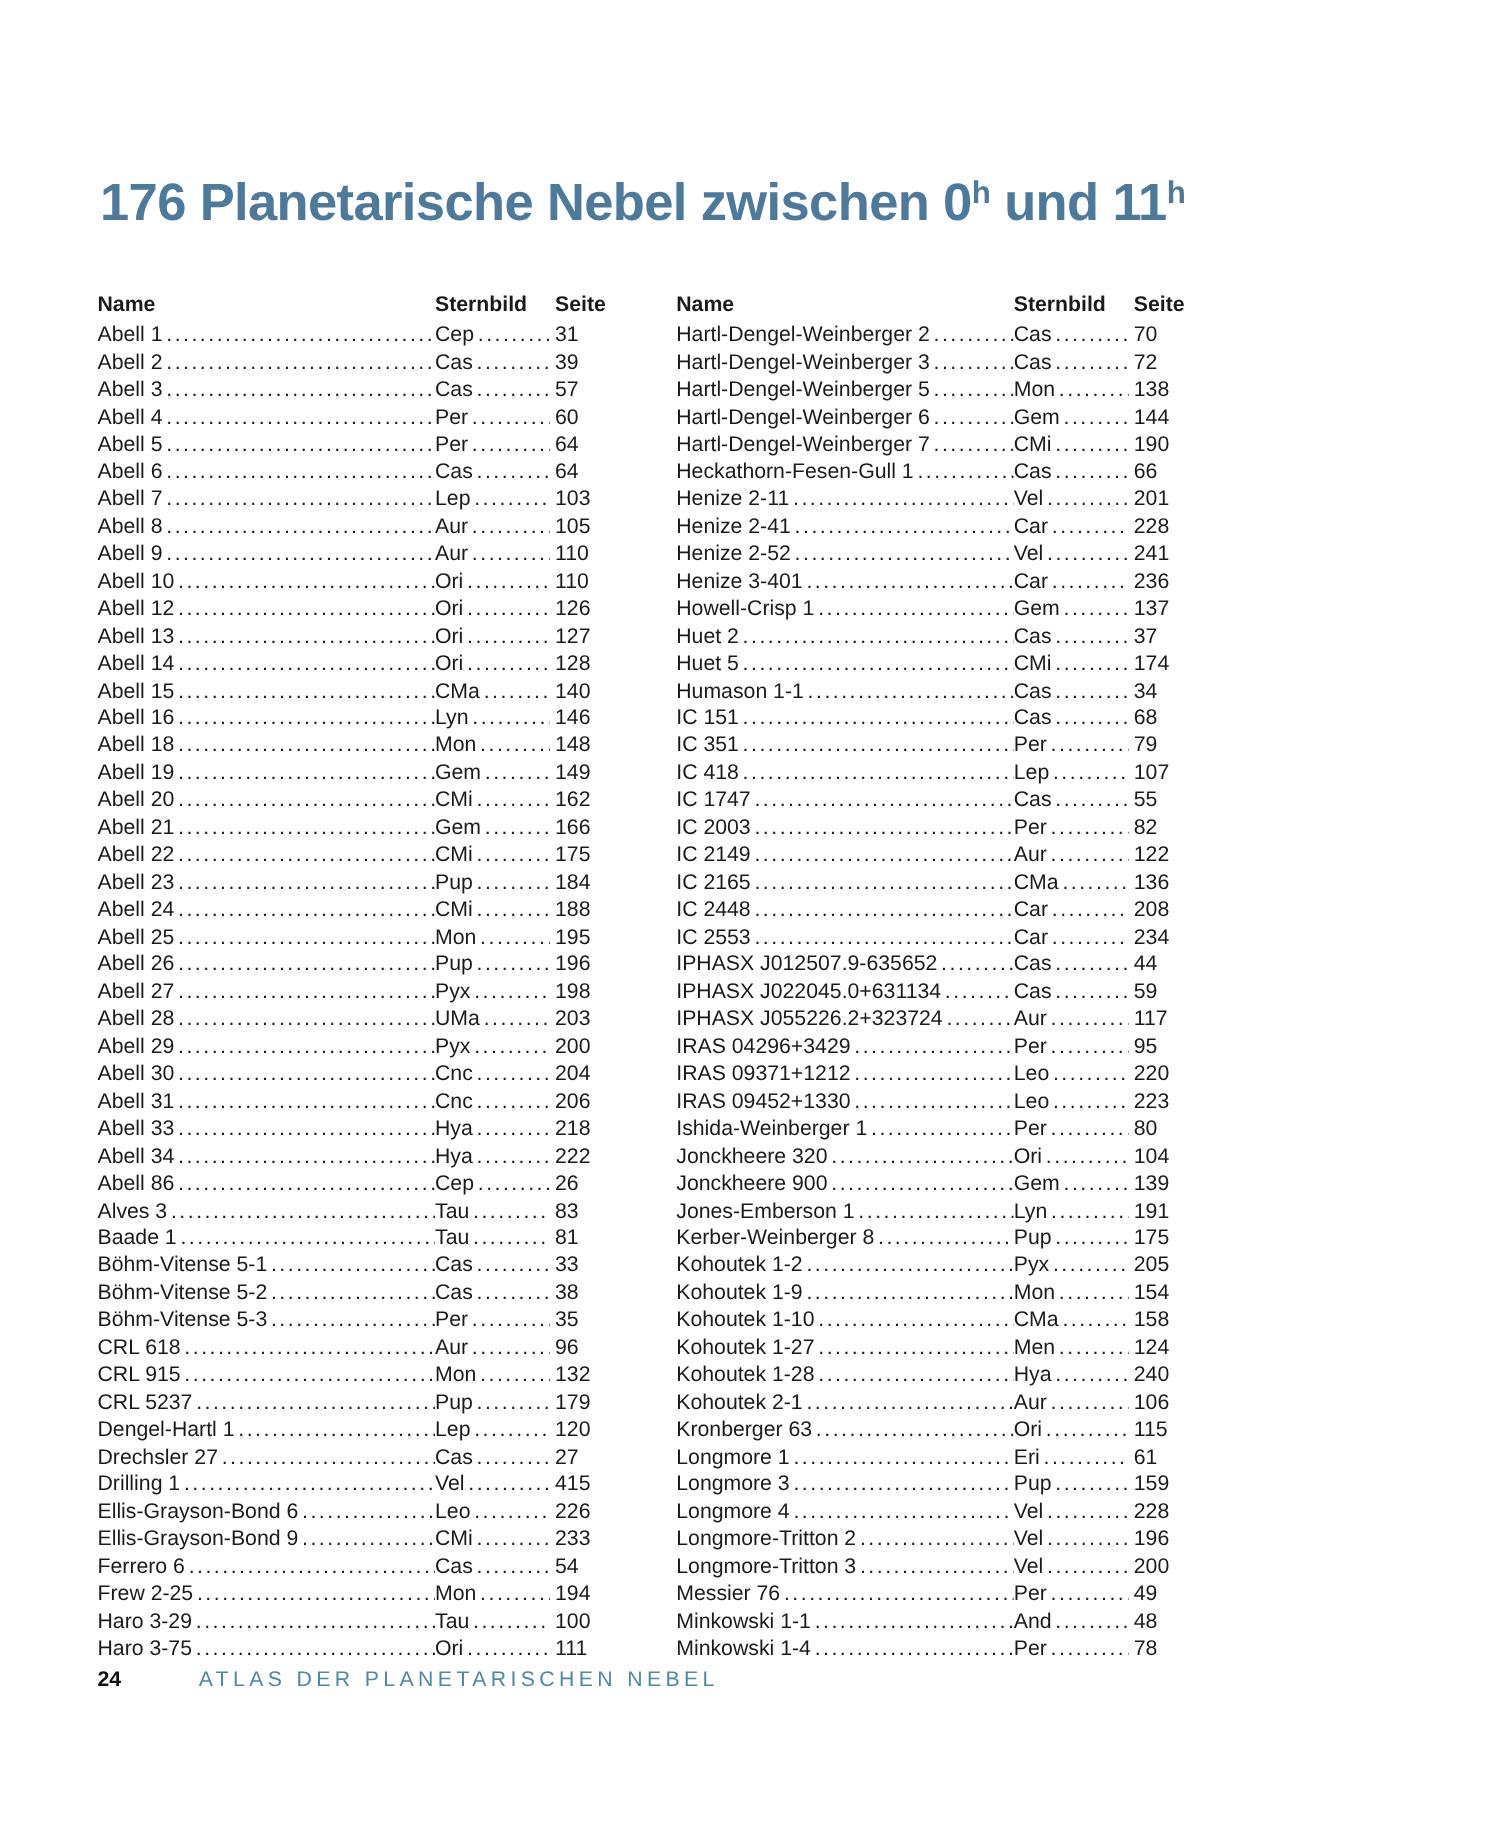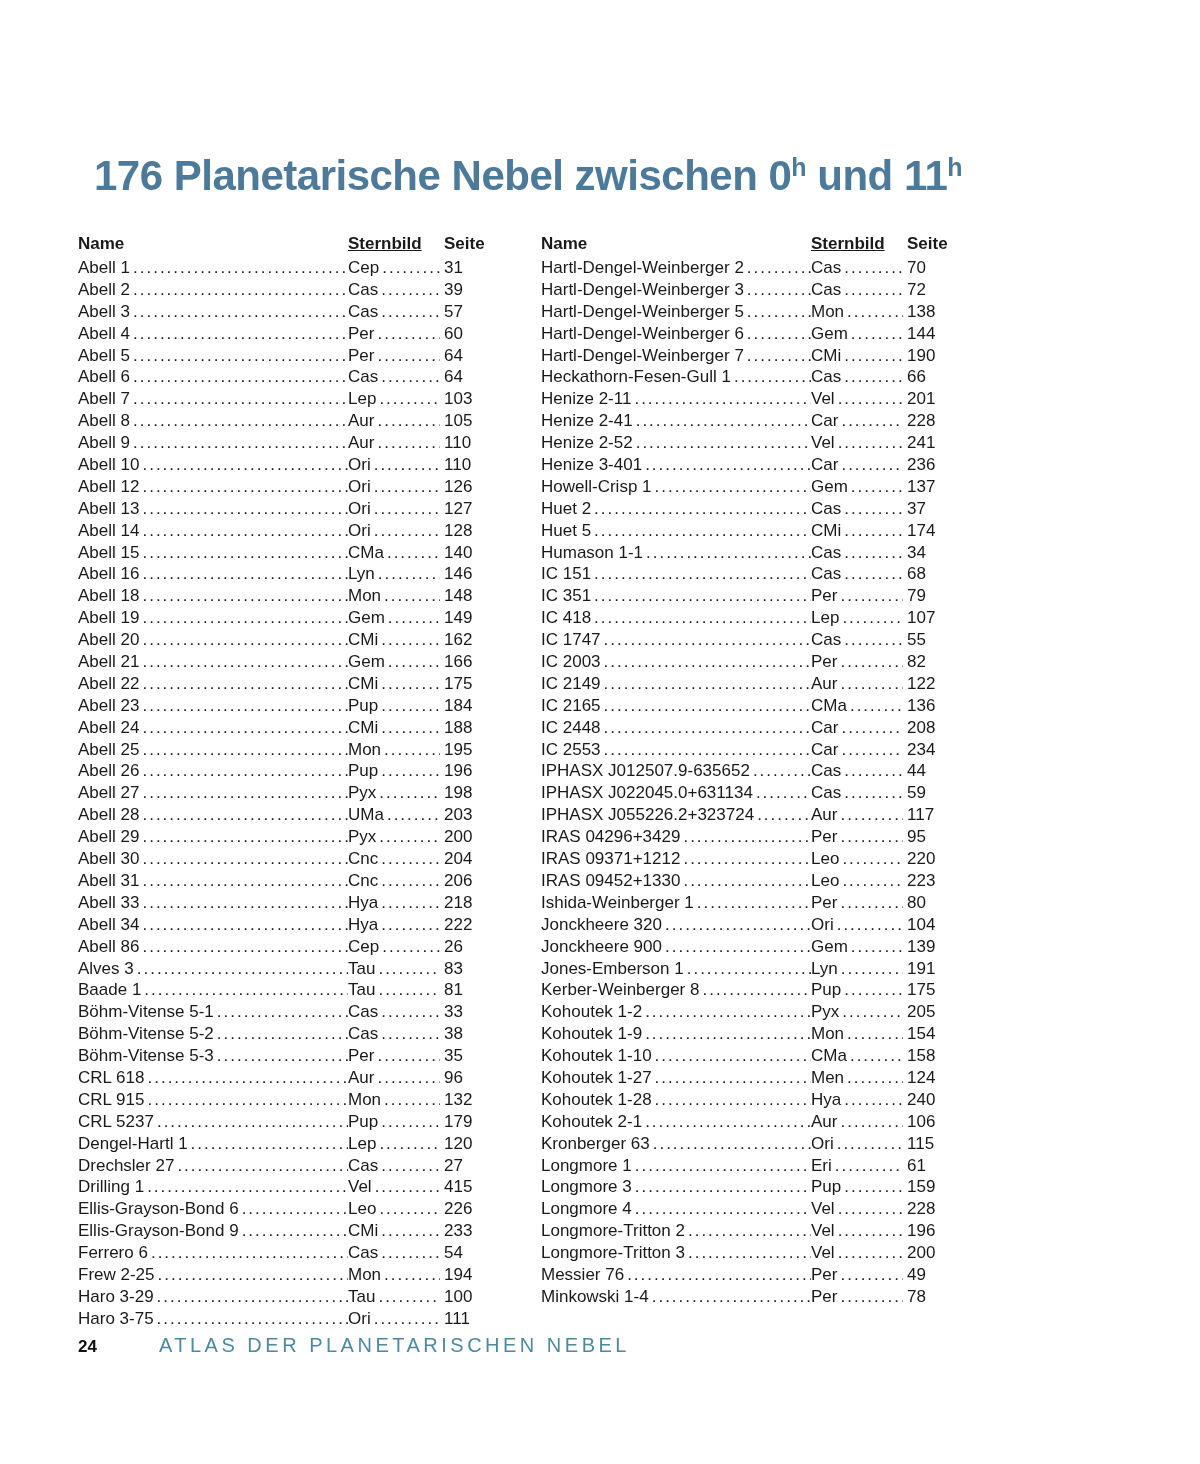--- a/index.html
+++ b/index.html
@@ -8,40 +8,40 @@
     background: #ffffff;
     font-family: "Liberation Sans", sans-serif;
     color: #1a1a1a;
     position: relative;
     overflow: hidden;
   }
   .page { position: absolute; inset: 0; }
 
   .title {
     position: absolute; left: 78px; top: 136px;
-    margin: 16px;
+    margin: 2px;
     font-size: 42px; font-weight: 700;
     letter-spacing: -0.5px;
     color: #4d7a9b;
     white-space: nowrap;
   }
   .title .sup {
     font-size: 25px;
     vertical-align: 14px;
   }
 
   .columns {
     position: absolute; left: 78px; top: 233px;
     display: flex; gap: 49px;
   }
   .col { width: 414px; }
 
   .col-header { display: flex; font-weight: 700; height: 24px; line-height: 22px; font-size: 17px; }
   .col-header .h-name { flex: 1 1 auto; }
-  .col-header .h-const { width: 92px; flex: 0 0 auto; text-decoration: underline; }
+  .col-header .h-const { width: 92px; flex: 0 0 auto; }
   .col-header .h-page { width: 48px; flex: 0 0 auto; padding-left: 4px; }
 
   .row {
     display: flex;
     height: 21.9px; line-height: 21.9px;
     font-size: 17px;
     white-space: nowrap;
   }
   .cell { display: flex; overflow: hidden; }
   .cell .txt { flex: 0 0 auto; padding-right: 3px; }
@@ -56,21 +56,21 @@
   .page-num { width: 48px; flex: 0 0 auto; padding-left: 4px; }
 
   .footer {
     position: absolute; left: 78px; top: 1334px;
     display: flex; align-items: baseline;
     font-size: 17px;
   }
   .folio { font-weight: 700; color: #111; }
   .book-title {
     margin-left: 62px;
-    font-size: 20px;
+    font-size: 17px;
     letter-spacing: 3.5px;
     color: #4e8a9e;
   }
 </style>
 </head>
 <body>
 
 <div class="page">
 
   <h1 class="title"><span>176 Planetarische Nebel zwischen 0</span><span class="sup">h</span><span> und 11</span><span class="sup">h</span></h1>
@@ -1145,20 +1145,31 @@
               <span class="dots"></span>
             </span>
             <span class="cell const">
               <span class="txt">Per</span>
               <span class="dots"></span>
             </span>
             <span class="page-num">49</span>
           </div>
           <div class="row">
             <span class="cell name">
+              <span class="txt">Minkowski 1-1</span>
+              <span class="dots"></span>
+            </span>
+            <span class="cell const">
+              <span class="txt">And</span>
+              <span class="dots"></span>
+            </span>
+            <span class="page-num">48</span>
+          </div>
+          <div class="row">
+            <span class="cell name">
               <span class="txt">Minkowski 1-4</span>
               <span class="dots"></span>
             </span>
             <span class="cell const">
               <span class="txt">Per</span>
               <span class="dots"></span>
             </span>
             <span class="page-num">78</span>
           </div>
         </div>

